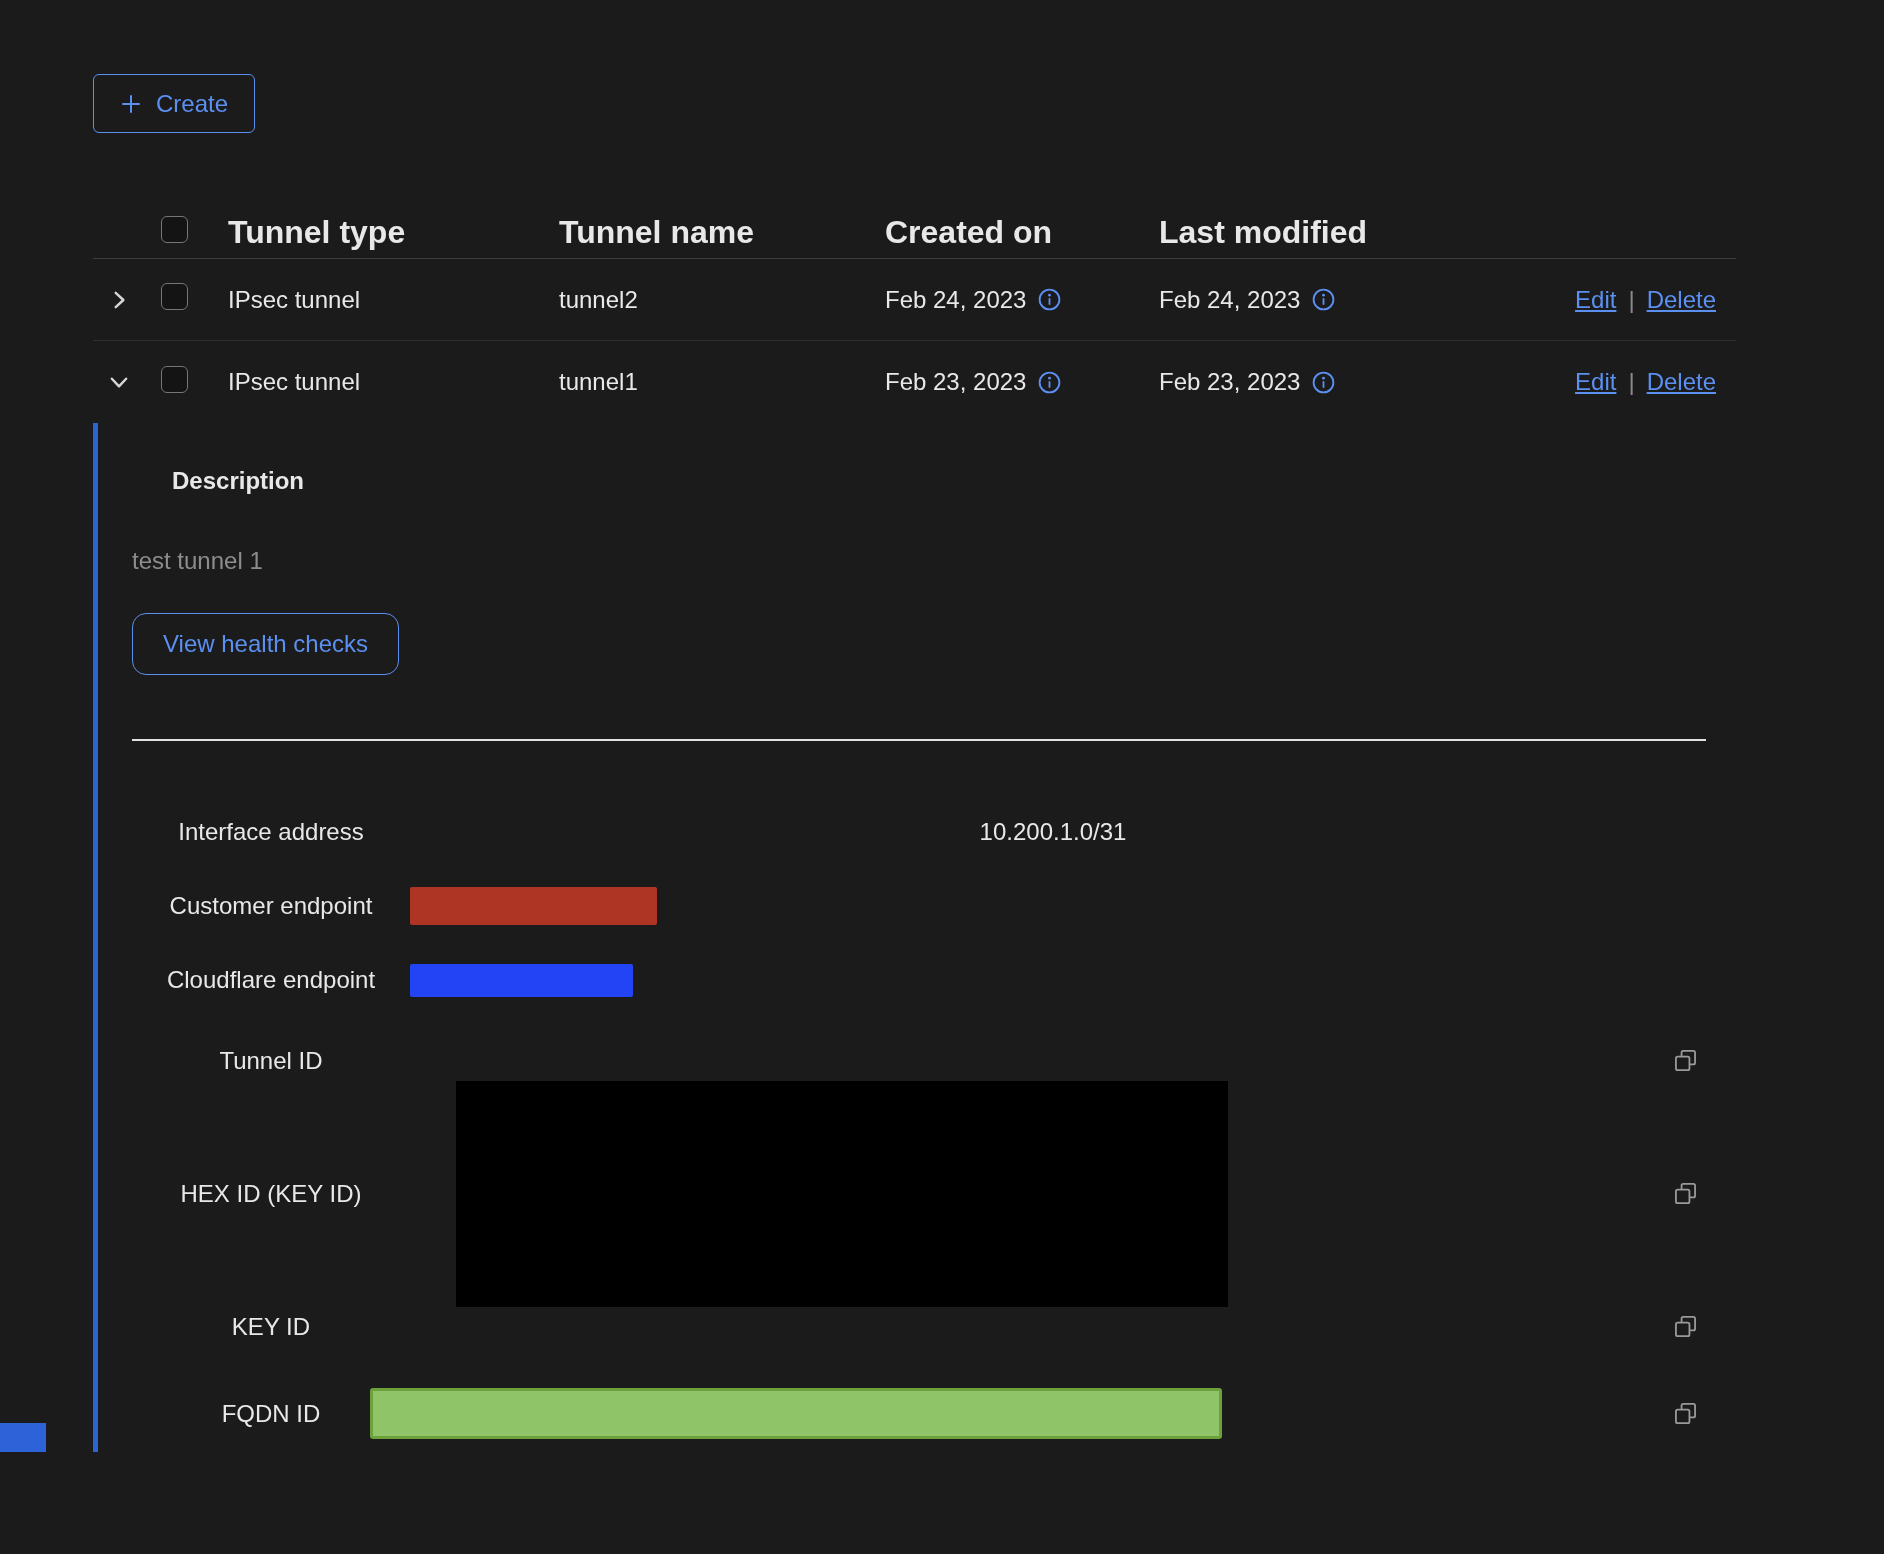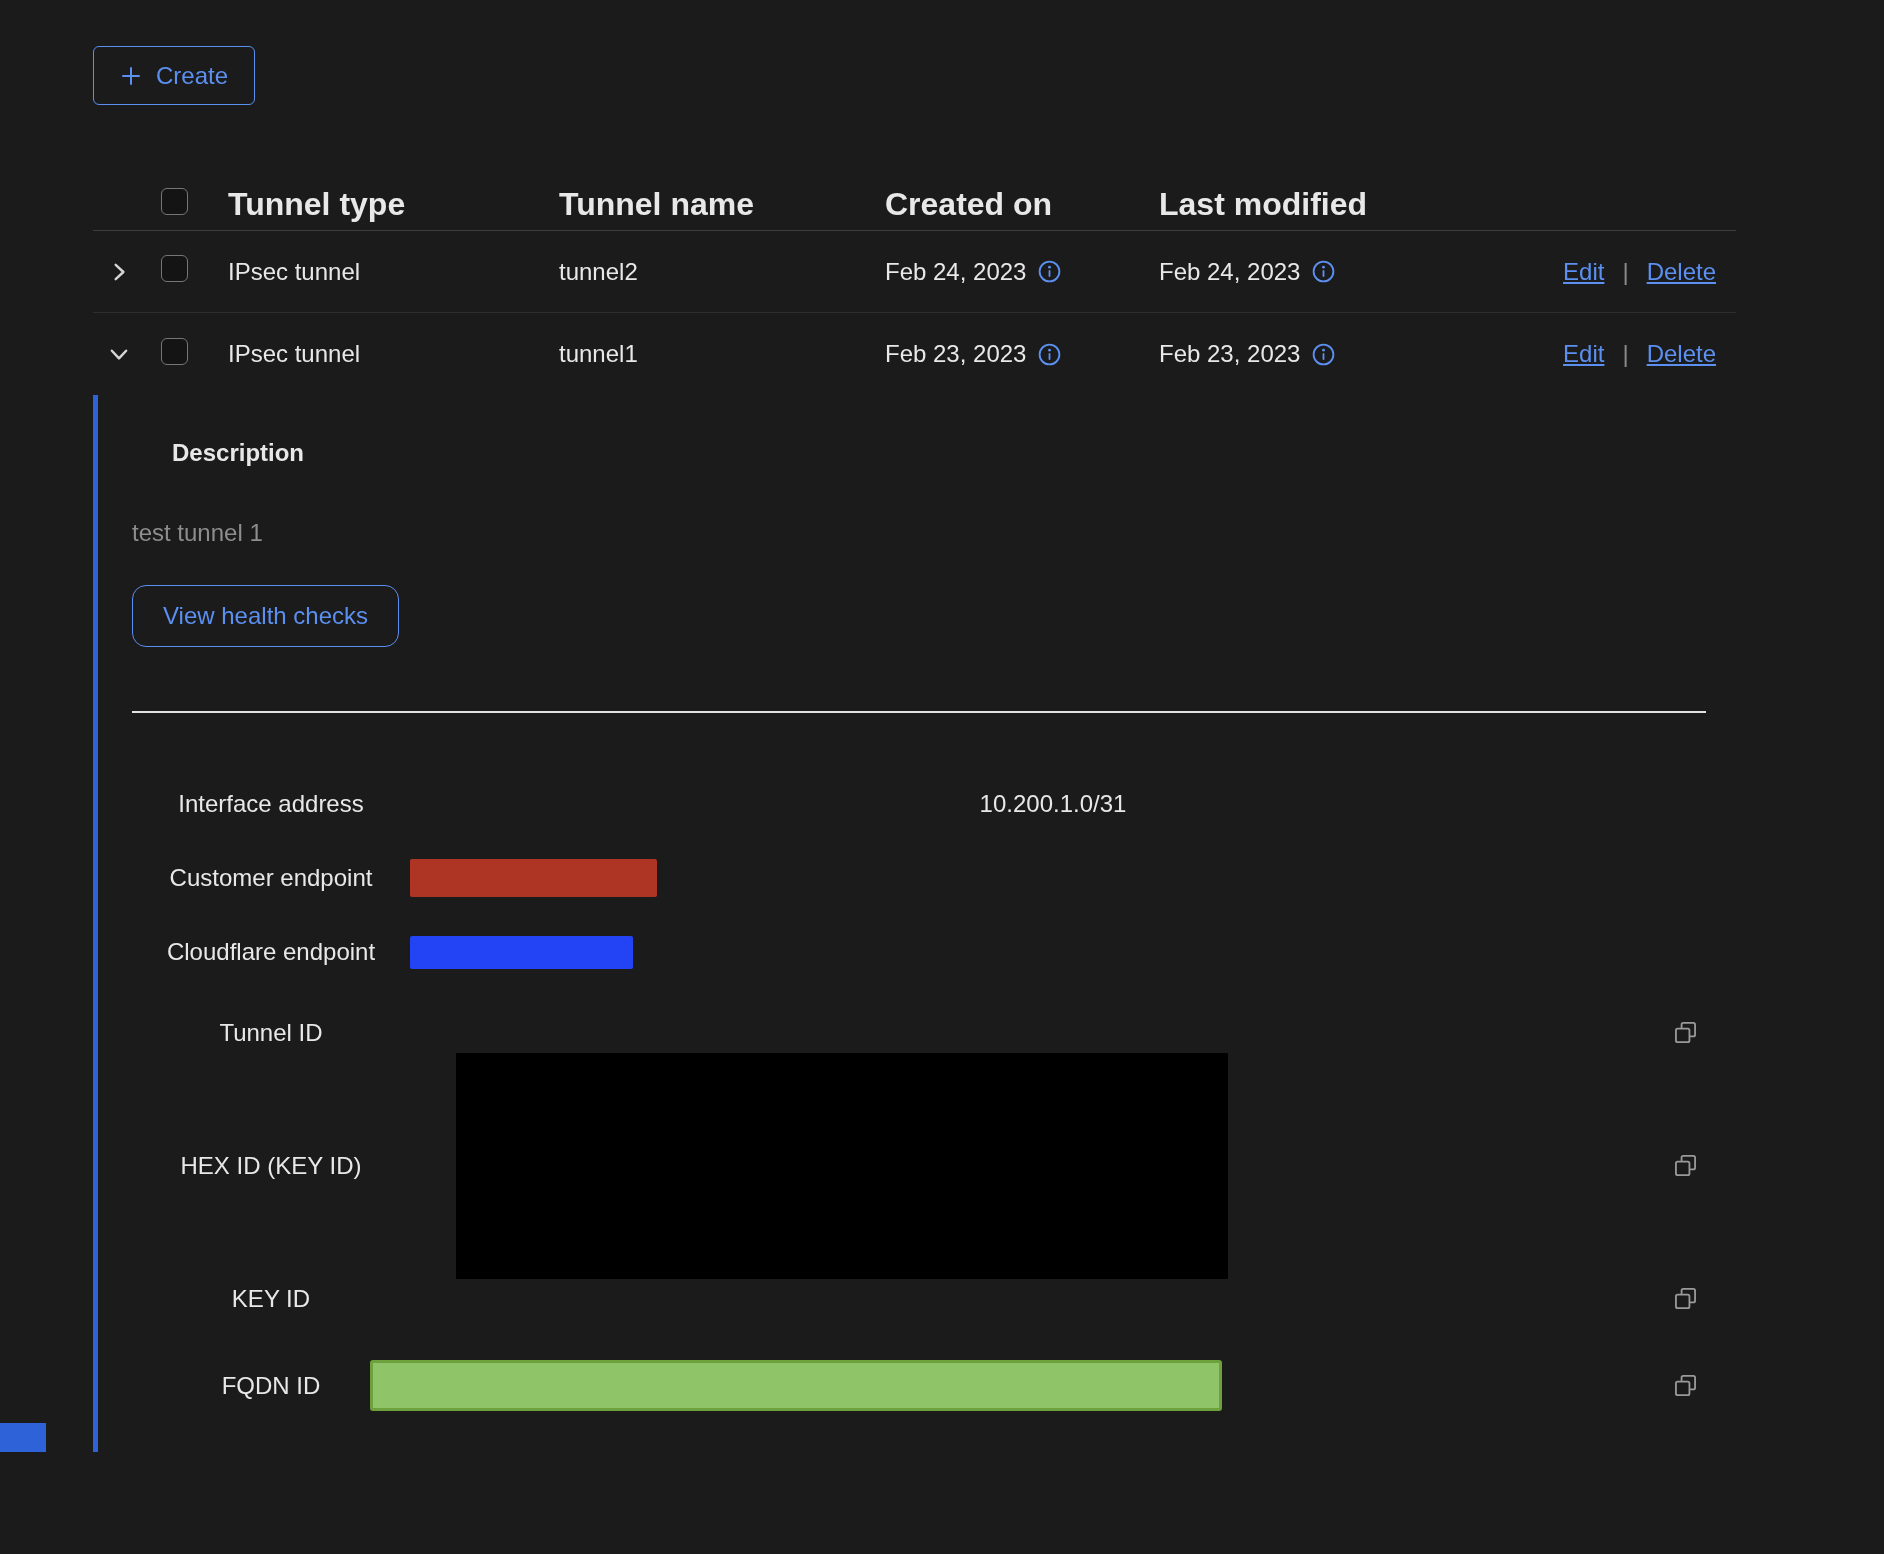--- a/index.html
+++ b/index.html
@@ -2,21 +2,21 @@
 <html style="--bg: #1b1b1b; --text: #e8e8e8; --muted: #8d8d8d; --accent: #5b8ff0; --accent-bar: #2d62d9; --divider: #3d3d3d; --row-divider: #2e2e2e; --rule-light: #e2e2e2; --icon-gray: #9a9a9a; --checkbox-border: #767676; --chevron: #d6d6d6; --redaction-red: #ae3424; --redaction-blue: #2244f5; --redaction-black: #000000; --redaction-green-fill: #8fc468; --redaction-green-border: #6da13c;"><head>
 <meta charset="utf-8">
 <style>
   * { box-sizing: border-box; }
   html, body { margin: 0; padding: 0; }
   body {
     background: var(--bg, #1b1b1b);
     font-family: "Liberation Sans", "DejaVu Sans", sans-serif;
     color: var(--text, #e8e8e8);
   }
-  .page { position: relative; width: 1884px; height: 1452px; overflow: hidden; padding-top: 46px; }
+  .page { position: relative; width: 1884px; height: 1452px; overflow: hidden; padding-top: 74px; }
 
   
   .create-btn {
     display: inline-flex; align-items: center; gap: 14px;
     margin-left: 93px; height: 59px; padding: 0 26px;
     background: transparent; border: 1px solid var(--accent, #5b8ff0);
     border-radius: 6px; color: var(--accent, #5b8ff0);
     font-size: 24px; font-family: inherit; cursor: pointer;
   }
   .create-btn svg { display: block; }
@@ -37,21 +37,21 @@
     border: 1.5px solid var(--checkbox-border, #767676);
     border-radius: 6px; background: #141414; cursor: pointer;
   }
   .chev-btn {
     background: none; border: none; padding: 0; width: 52px;
     color: var(--chevron, #d6d6d6); cursor: pointer;
     display: flex; justify-content: center; align-items: center;
   }
   .cell.date { display: flex; align-items: center; gap: 12px; }
   .info-btn { background: none; border: none; padding: 0; color: var(--accent, #5b8ff0); display: flex; cursor: pointer; }
-  .cell.actions { display: flex; justify-content: flex-end; align-items: center; gap: 18px; padding-right: 20px; text-align: center; }
+  .cell.actions { display: flex; justify-content: flex-end; align-items: center; gap: 12px; padding-right: 20px; text-align: center; }
   .link { color: var(--accent, #5b8ff0); text-decoration: underline; cursor: pointer; }
   .pipe { color: #8a8a8a; }
 
   
   .expand-panel {
     margin: 0 148px 0 93px;
     border-left: 5px solid var(--accent-bar, #2d62d9);
     border-bottom: 1px solid var(--divider, #3d3d3d);
     padding: 44px 0 84px 34px;
   }

